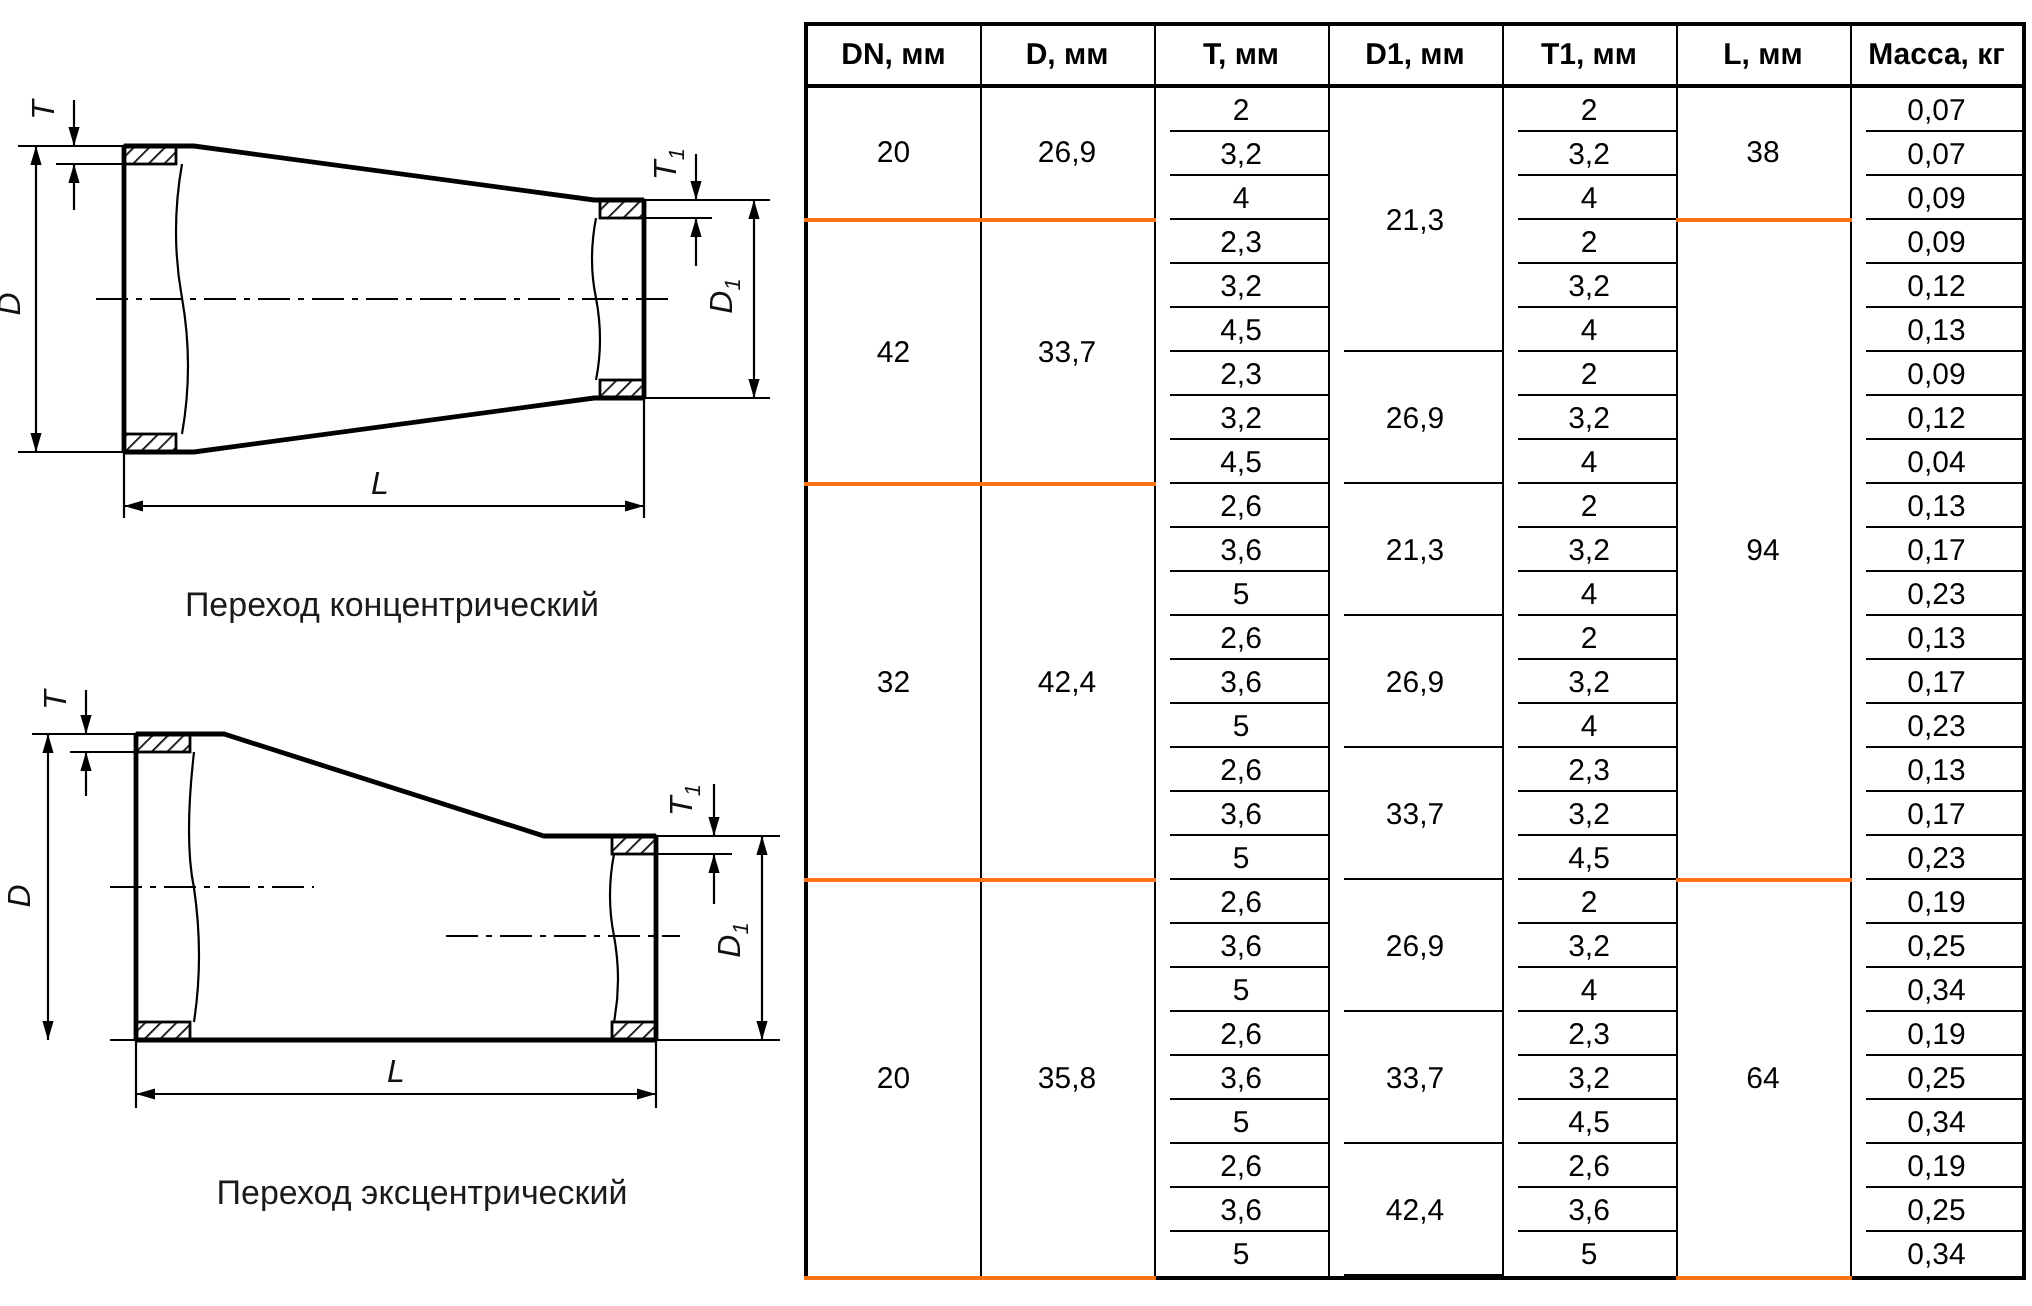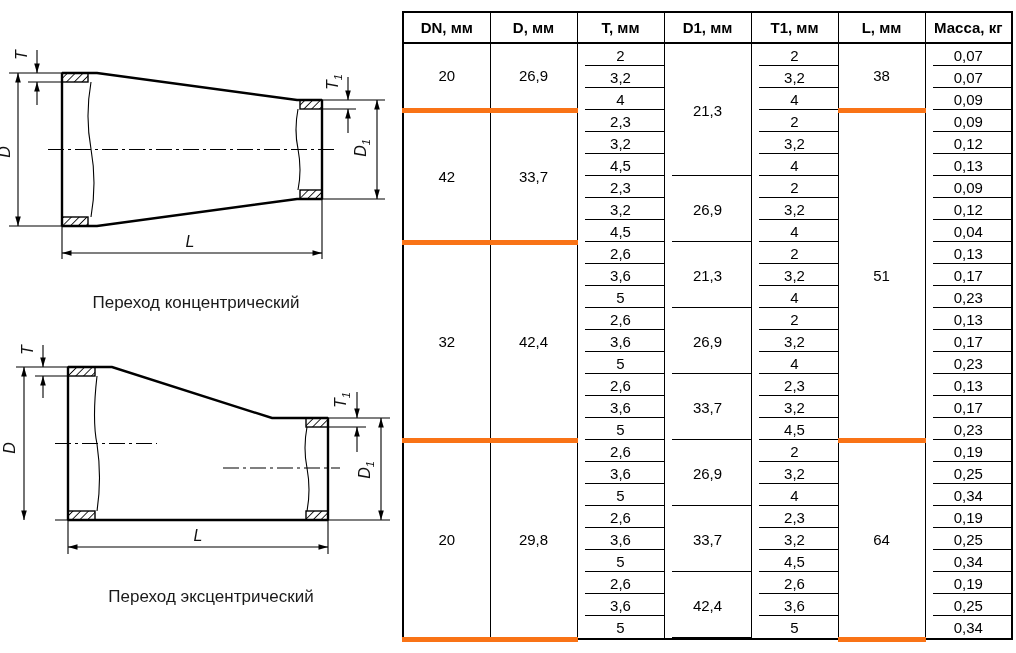--- a/index.html
+++ b/index.html
@@ -22,21 +22,21 @@
     border:1px solid #000;border-bottom:2px solid #000;
     font-size:15px;font-weight:bold;height:29px;padding:0;text-align:center;
     background:#fff;
   }
   table.spec td{
     border-left:1px solid #000;border-right:1px solid #000;
     font-size:15px;text-align:center;vertical-align:middle;
     height:22px;padding:0;position:relative;background:#fff;
   }
   
-  table.spec td.grp{border-bottom:5px solid #f97316;}
+  table.spec td.grp{border-bottom:2px solid #f97316;}
   
   table.spec td.sub::after{
     content:"";position:absolute;left:7px;right:0;bottom:0;height:1px;background:#000;
   }
   table.spec tr:last-child td.sub::after{display:none;}
 </style>
 </head>
 <body>
 
 <svg class="drawings" width="402" height="653" viewBox="0 0 402 653">
@@ -220,21 +220,21 @@
       <tr>
         <td class="sub">4</td>
         <td class="sub">4</td>
         <td class="sub">0,09</td>
       </tr>
       <tr>
         <td rowspan="6" class="grp">42</td>
         <td rowspan="6" class="grp">33,7</td>
         <td class="sub">2,3</td>
         <td class="sub">2</td>
-        <td rowspan="15" class="grp">51</td>
+        <td rowspan="15" class="grp">94</td>
         <td class="sub">0,09</td>
       </tr>
       <tr>
         <td class="sub">3,2</td>
         <td class="sub">3,2</td>
         <td class="sub">0,12</td>
       </tr>
       <tr>
         <td class="sub">4,5</td>
         <td class="sub">4</td>
@@ -301,21 +301,21 @@
         <td class="sub">3,2</td>
         <td class="sub">0,17</td>
       </tr>
       <tr>
         <td class="sub">5</td>
         <td class="sub">4,5</td>
         <td class="sub">0,23</td>
       </tr>
       <tr>
         <td rowspan="9" class="grp">20</td>
-        <td rowspan="9" class="grp">29,8</td>
+        <td rowspan="9" class="grp">35,8</td>
         <td class="sub">2,6</td>
         <td rowspan="3" class="sub">26,9</td>
         <td class="sub">2</td>
         <td rowspan="9" class="grp">64</td>
         <td class="sub">0,19</td>
       </tr>
       <tr>
         <td class="sub">3,6</td>
         <td class="sub">3,2</td>
         <td class="sub">0,25</td>

